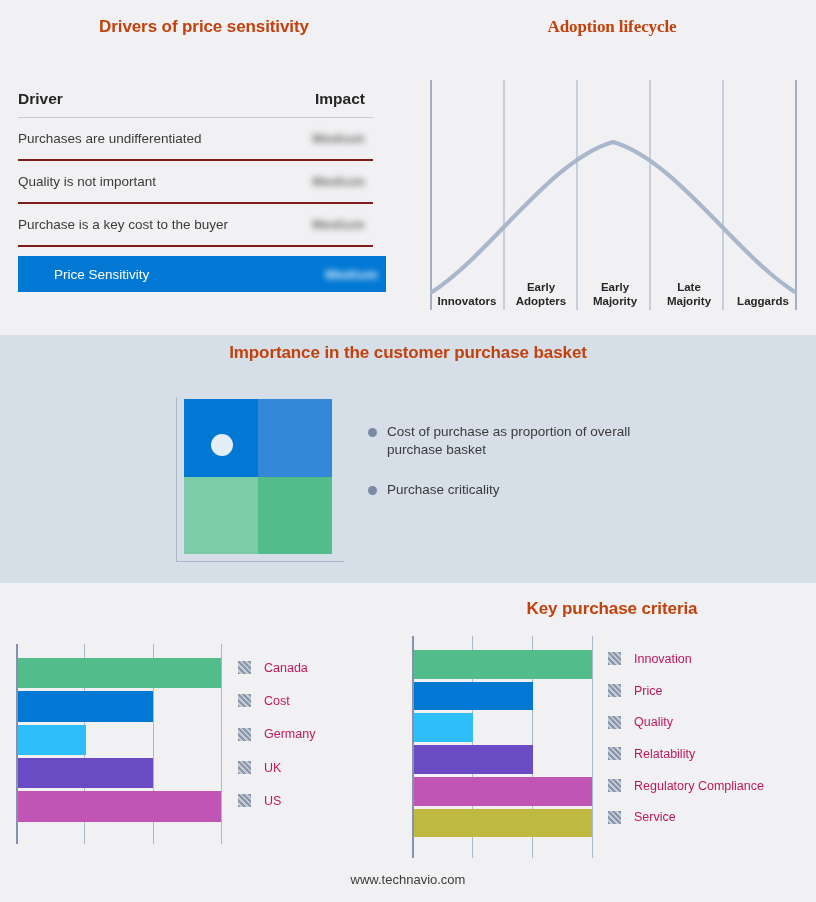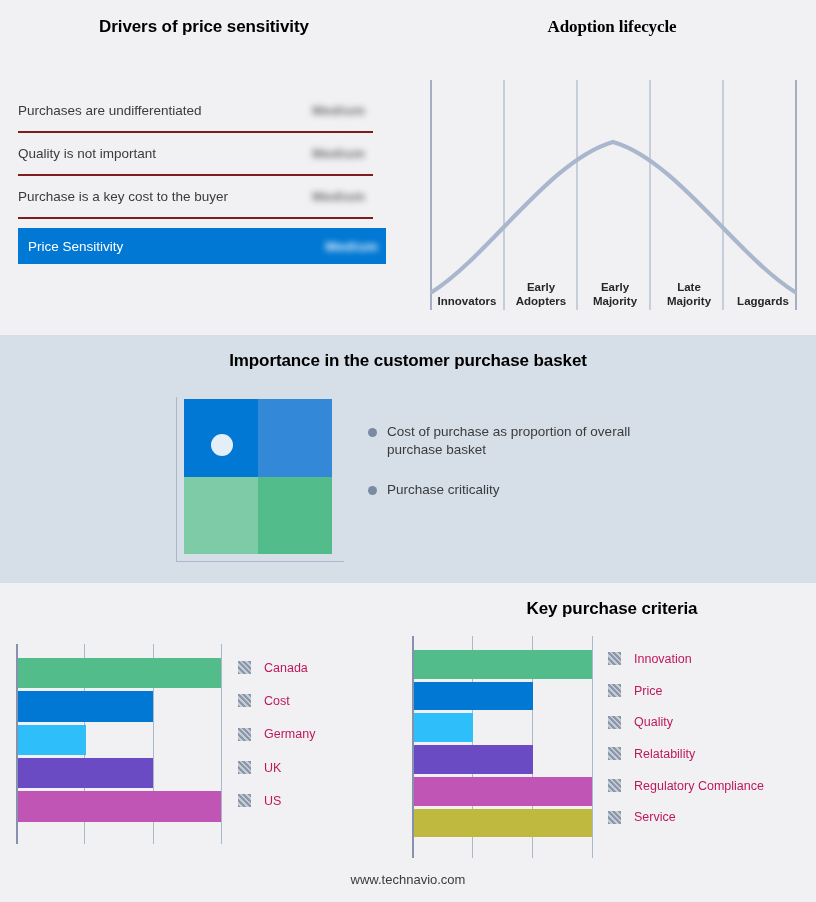--- a/index.html
+++ b/index.html
@@ -6,21 +6,21 @@
   body{
     width:816px;height:902px;
     background:#f1f1f3;
     font-family:"Liberation Sans", sans-serif;
     color:#333333;
     position:relative;
     overflow:hidden;
   }
   .panel{position:absolute;}
   .panel-title{
-    font-size:17px;font-weight:bold;color:#000000;
+    font-size:17px;font-weight:bold;color:#c2410c;
     text-align:center;letter-spacing:-0.1px;
   }
 
   
   #drivers{left:0;top:0;width:408px;height:335px;}
   #drivers .panel-title{position:absolute;left:0;top:17px;width:408px;}
   .tbl{position:absolute;left:18px;top:90px;width:355px;}
   .tbl-head{
     display:flex;justify-content:space-between;align-items:flex-end;
     font-size:15.5px;font-weight:bold;color:#262626;
@@ -29,21 +29,21 @@
   }
   .tbl-row{
     display:flex;justify-content:space-between;align-items:center;
     font-size:13.5px;color:#3b3b3b;
     height:41px;
     border-bottom:2px solid #7f1d1d;
     padding-right:8px;
   }
   .tbl-row.highlight{
     background:#0078d4;color:#ffffff;border-bottom:none;
-    height:36px;margin-top:9px;padding-left:10px;width:368px;
+    height:36px;margin-top:9px;padding-left:36px;width:368px;
     box-sizing:border-box;
   }
   .impact-blur{
     filter:blur(3.2px);
     font-size:13.5px;color:#6d6d6d;font-weight:600;
     letter-spacing:0.3px;
     user-select:none;
   }
   .tbl-row.highlight .impact-blur{color:#eaf3fb;}
 
@@ -56,21 +56,21 @@
     display:flex;
   }
   .life-label{
     flex:1;text-align:center;
     font-size:11.5px;font-weight:bold;color:#262626;line-height:14px;
     align-self:flex-end;padding-bottom:2px;
   }
 
   
   #basket{left:0;top:335px;width:816px;height:248px;background:#d6dee8;}
-  #basket .panel-title{position:absolute;left:0;top:16px;width:816px;}
+  #basket .panel-title{position:absolute;left:0;top:8px;width:816px;}
   .quad-wrap{position:absolute;left:176px;top:62px;width:168px;height:168px;}
   .quad-axis-v{position:absolute;left:0;top:0;width:1px;height:165px;background:#aab8cb;}
   .quad-axis-h{position:absolute;left:0;top:164px;width:168px;height:1px;background:#aab8cb;}
   .quad-grid{
     position:absolute;left:8px;top:2px;width:148px;height:155px;
     display:grid;grid-template-columns:1fr 1fr;grid-template-rows:1fr 1fr;
   }
   .quad-dot{
     position:absolute;width:22px;height:22px;border-radius:50%;
     background:#e3eef7;left:35px;top:37px;
@@ -110,20 +110,24 @@
     text-align:center;font-size:13px;color:#3b3b3b;
   }
 </style>
 </head>
 <body>
 
 <div class="panel" id="drivers">
   <div class="panel-title">Drivers of price sensitivity</div>
 
   <div class="tbl">
+    <div class="tbl-head">
+      <span>Driver</span>
+      <span>Impact</span>
+    </div>
 
     <div class="tbl-row">
       <span>Purchases are undifferentiated</span>
       <span class="impact-blur">Medium</span>
     </div>
 
     <div class="tbl-row">
       <span>Quality is not important</span>
       <span class="impact-blur">Medium</span>
     </div>

